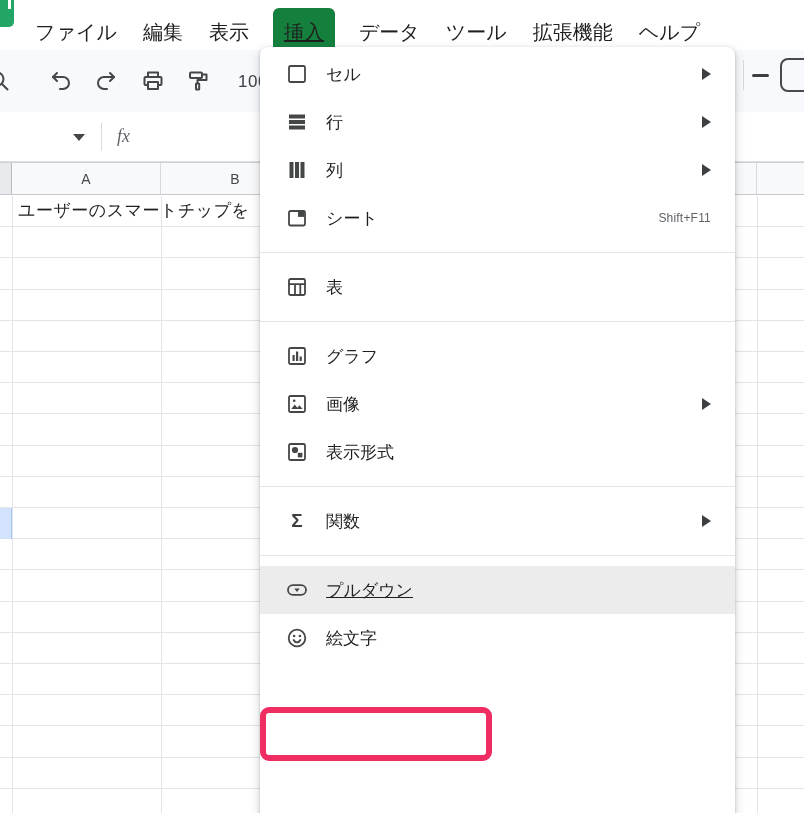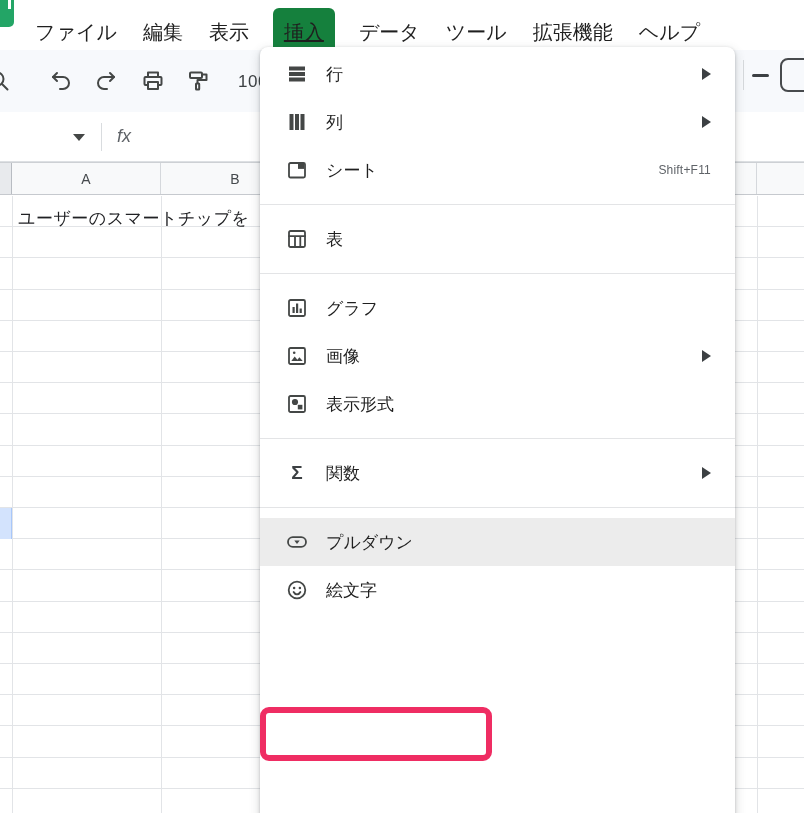--- a/index.html
+++ b/index.html
@@ -23,39 +23,39 @@
   .tb-icon{position:absolute;top:19px;width:24px;height:24px;}
   .tb-icon svg{display:block;}
   .zoom-value{position:absolute;left:238px;top:22px;font-size:17px;color:#3c4043;letter-spacing:.5px;}
   .tb-sep{position:absolute;left:743px;top:10px;width:1px;height:30px;background:#d7dadd;}
   .minus-btn{position:absolute;left:752px;top:24px;width:17px;height:3px;background:#3c4043;border-radius:2px;}
   .size-box{position:absolute;left:780px;top:8px;width:42px;height:34px;border:2px solid #474a4d;border-radius:8px;background:#f7f9fc;}
   
   .formula-row{position:absolute;left:0;top:112px;width:804px;height:50px;background:#fff;border-bottom:1px solid #dde0e3;}
   .namebox-arrow{position:absolute;left:73px;top:22px;width:0;height:0;border-left:6px solid transparent;border-right:6px solid transparent;border-top:7px solid #444746;}
   .fx-sep{position:absolute;left:101px;top:11px;width:1px;height:28px;background:#d9dcdf;}
-  .fx{position:absolute;left:117px;top:14px;font-size:18px;font-style:italic;color:#5f6368;font-family:Liberation Sans, sans-serif;}
+  .fx{position:absolute;left:117px;top:14px;font-size:18px;font-style:italic;color:#5f6368;font-family:Liberation Serif, serif;}
   
   .grid{position:absolute;left:0;top:162px;width:804px;height:651px;background:#fff;}
   .col-headers{position:absolute;left:0;top:0;width:900px;height:33px;display:flex;border-top:1px solid #cdd0d4;border-bottom:1px solid #c6c9ce;background:#f8f9fa;}
   .corner-cell{width:12px;background:#e8eaed;border-right:1px solid #b8bcc2;flex:0 0 auto;}
   .col-h{flex:0 0 149px;display:flex;align-items:center;justify-content:center;
     font-size:14px;color:#45494d;border-right:1px solid #d5d8dc;background:#f8f9fa;}
   .grid-body{position:absolute;left:0;top:34px;width:804px;height:617px;
     background-image:repeating-linear-gradient(to bottom,transparent 0,transparent 30.2px,#e2e4e7 30.2px,#e2e4e7 31.2px);}
   .vline{position:absolute;top:0;bottom:0;width:1px;background:#e2e4e7;}
   .rowheader-line{left:12px;}
   .sel-row{position:absolute;left:0;top:312px;width:12px;height:31px;background:#d3e3fd;border-right:1px solid #a8c7fa;}
-  .cell-text{position:absolute;left:18px;top:8px;height:46px;line-height:30px;font-size:17px;color:#202124;white-space:nowrap;letter-spacing:.5px;}
+  .cell-text{position:absolute;left:18px;top:0;height:46px;line-height:30px;font-size:17px;color:#202124;white-space:nowrap;letter-spacing:.5px;}
   
   .insert-menu{position:absolute;left:260px;top:47px;width:475px;height:780px;background:#fff;
     border-radius:8px;box-shadow:0 1px 3px rgba(60,64,67,.3),0 4px 10px 2px rgba(60,64,67,.15);
     padding-top:3px;z-index:10;}
   .mi{position:relative;display:flex;align-items:center;height:48px;padding:0 24px 0 25px;cursor:default;}
-  .mi.hl{background:#ececec;}
+  .mi.hl{background:#ececec;text-decoration:underline;}
   .mi .mi-icon{width:24px;height:24px;flex:0 0 auto;display:flex;align-items:center;justify-content:center;}
   .mi .mi-label{margin-left:17px;font-size:17px;color:#1f1f1f;white-space:nowrap;}
   .mi .mi-trail{margin-left:auto;}
   .mi .shortcut{font-size:12px;color:#5f6368;letter-spacing:.2px;}
   .mi .sub-arrow{width:0;height:0;border-top:6px solid transparent;border-bottom:6px solid transparent;border-left:9px solid #3c4043;}
   .menu-divider{height:1px;background:#e3e4e6;margin:10px 0;}
   .annotation-box{position:absolute;left:0;top:660px;width:232px;height:54px;border:6px solid #ef2d63;border-radius:9px;z-index:11;pointer-events:none;}
 </style>
 </head>
 <body>
@@ -140,20 +140,29 @@
       <span class="vline" style="left:459px"></span>
       <span class="vline" style="left:608px"></span>
       <span class="vline" style="left:757px"></span>
       <span class="sel-row"></span>
       <span class="cell-text">ユーザーのスマートチップを</span>
     </div>
   </div>
 
   <div class="insert-menu">
     <div class="annotation-box" style="border-color: rgb(239, 45, 99);"></div>
+  <div class="mi">
+        <span class="mi-icon">
+          <svg width="24" height="24" viewBox="0 0 24 24">
+            <rect x="4" y="4" width="16" height="16" rx="1.5" fill="none" stroke="#444746" stroke-width="1.8" stroke-linejoin="round" stroke-linecap="round"></rect>
+          </svg>
+        </span>
+        <span class="mi-label">セル</span>
+        <span class="mi-trail sub-arrow"></span>
+      </div>
       <div class="mi">
         <span class="mi-icon">
           <svg width="24" height="24" viewBox="0 0 24 24">
             <path fill="#444746" stroke="none" d="M4 4.5h16v4H4zM4 10h16v4H4zM4 15.5h16v4H4z"></path>
           </svg>
         </span>
         <span class="mi-label">行</span>
         <span class="mi-trail sub-arrow"></span>
       </div>
       <div class="mi">

